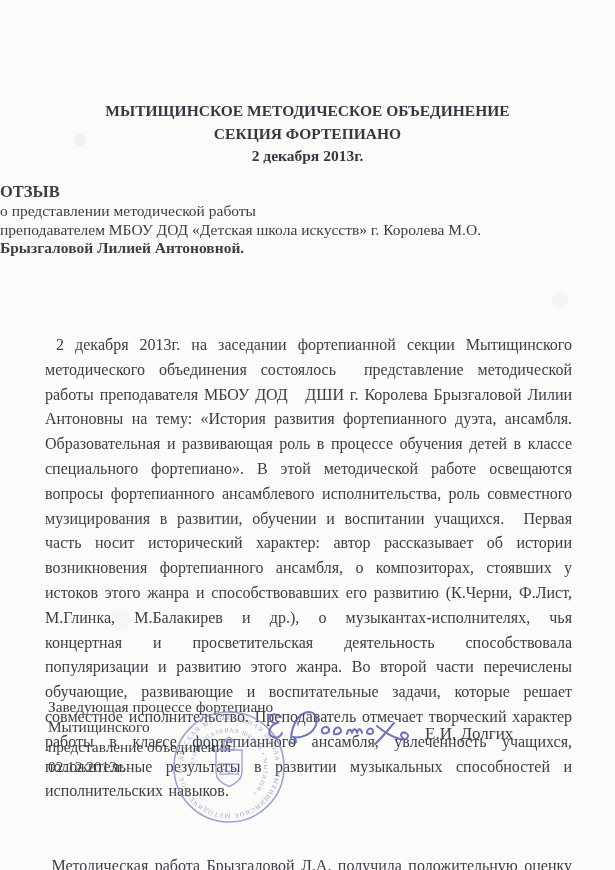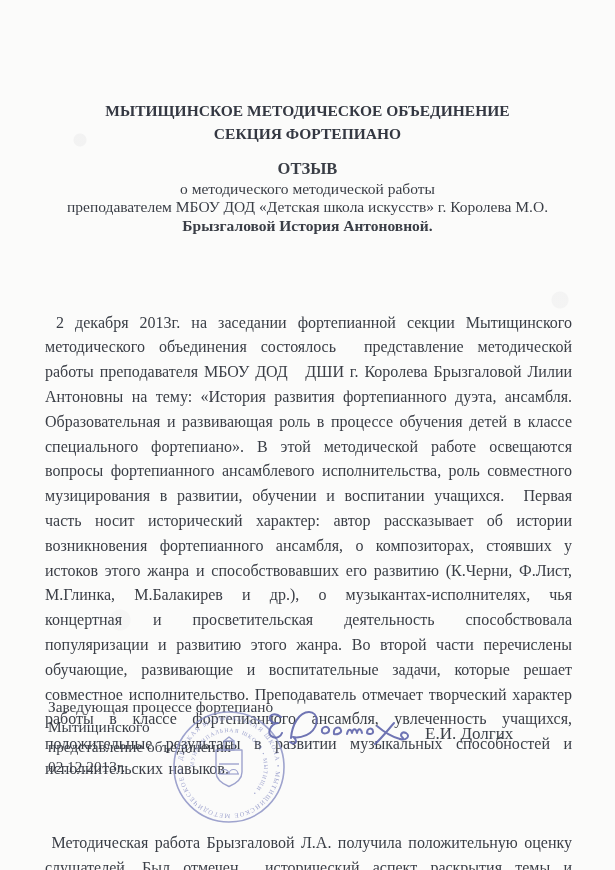--- a/index.html
+++ b/index.html
@@ -21,21 +21,20 @@
     margin: 0 auto;
     padding-top: 100px;
     text-align: center;
     font-weight: bold;
     font-size: 15.5px;
     line-height: 22.5px;
     color: #343842;
   }
   .title-block {
     margin-top: 15px;
-    text-align: center;
     font-size: 15.5px;
     line-height: 18.5px;
     color: #3a3e46;
   }
   .title-block .heading {
     font-weight: bold;
     font-size: 16.5px;
     margin-bottom: 1px;
   }
   .title-block .sub-bold { font-weight: bold; }
@@ -78,27 +77,28 @@
   }
 </style>
 </head>
 <body>
 
 <div class="page">
 
   <div class="doc-header">
     <div>МЫТИЩИНСКОЕ МЕТОДИЧЕСКОЕ ОБЪЕДИНЕНИЕ</div>
     <div>СЕКЦИЯ ФОРТЕПИАНО</div>
+    <div>2 декабря 2013г.</div>
   </div>
 
   <div class="title-block">
     <div class="heading">ОТЗЫВ</div>
-    <div>о методического методической работы</div>
+    <div>о представлении методической работы</div>
     <div>преподавателем МБОУ ДОД «Детская школа искусств» г. Королева М.О.</div>
-    <div class="sub-bold">Брызгаловой История Антоновной.</div>
+    <div class="sub-bold">Брызгаловой Лилией Антоновной.</div>
   </div>
 
   <div class="body-text">
     <p> 2 декабря 2013г. на заседании фортепианной секции Мытищинского методического объединения состоялось  представление методической работы преподавателя МБОУ ДОД   ДШИ г. Королева Брызгаловой Лилии Антоновны на тему: «История развития фортепианного дуэта, ансамбля. Образовательная и развивающая роль в процессе обучения детей в классе специального фортепиано». В этой методической работе освещаются вопросы фортепианного ансамблевого исполнительства, роль совместного музицирования в развитии, обучении и воспитании учащихся.  Первая часть носит исторический характер: автор рассказывает об истории возникновения фортепианного ансамбля, о композиторах, стоявших у истоков этого жанра и способствовавших его развитию (К.Черни, Ф.Лист, М.Глинка, М.Балакирев и др.), о музыкантах-исполнителях, чья концертная и просветительская деятельность способствовала популяризации и развитию этого жанра. Во второй части перечислены обучающие, развивающие и воспитательные задачи, которые решает совместное исполнительство. Преподаватель отмечает творческий характер работы в классе фортепианного ансамбля, увлеченность учащихся, положительные результаты в развитии музыкальных способностей и исполнительских навыков.</p>
     <p> Методическая работа Брызгаловой Л.А. получила положительную оценку слушателей. Был отмечен  исторический аспект раскрытия темы и практические рекомендации по ансамблевому музицированию.</p>
   </div>
 
   <div class="signoff">
     <div>Заведующая процессе фортепиано</div>
     <div>Мытищинского</div>

